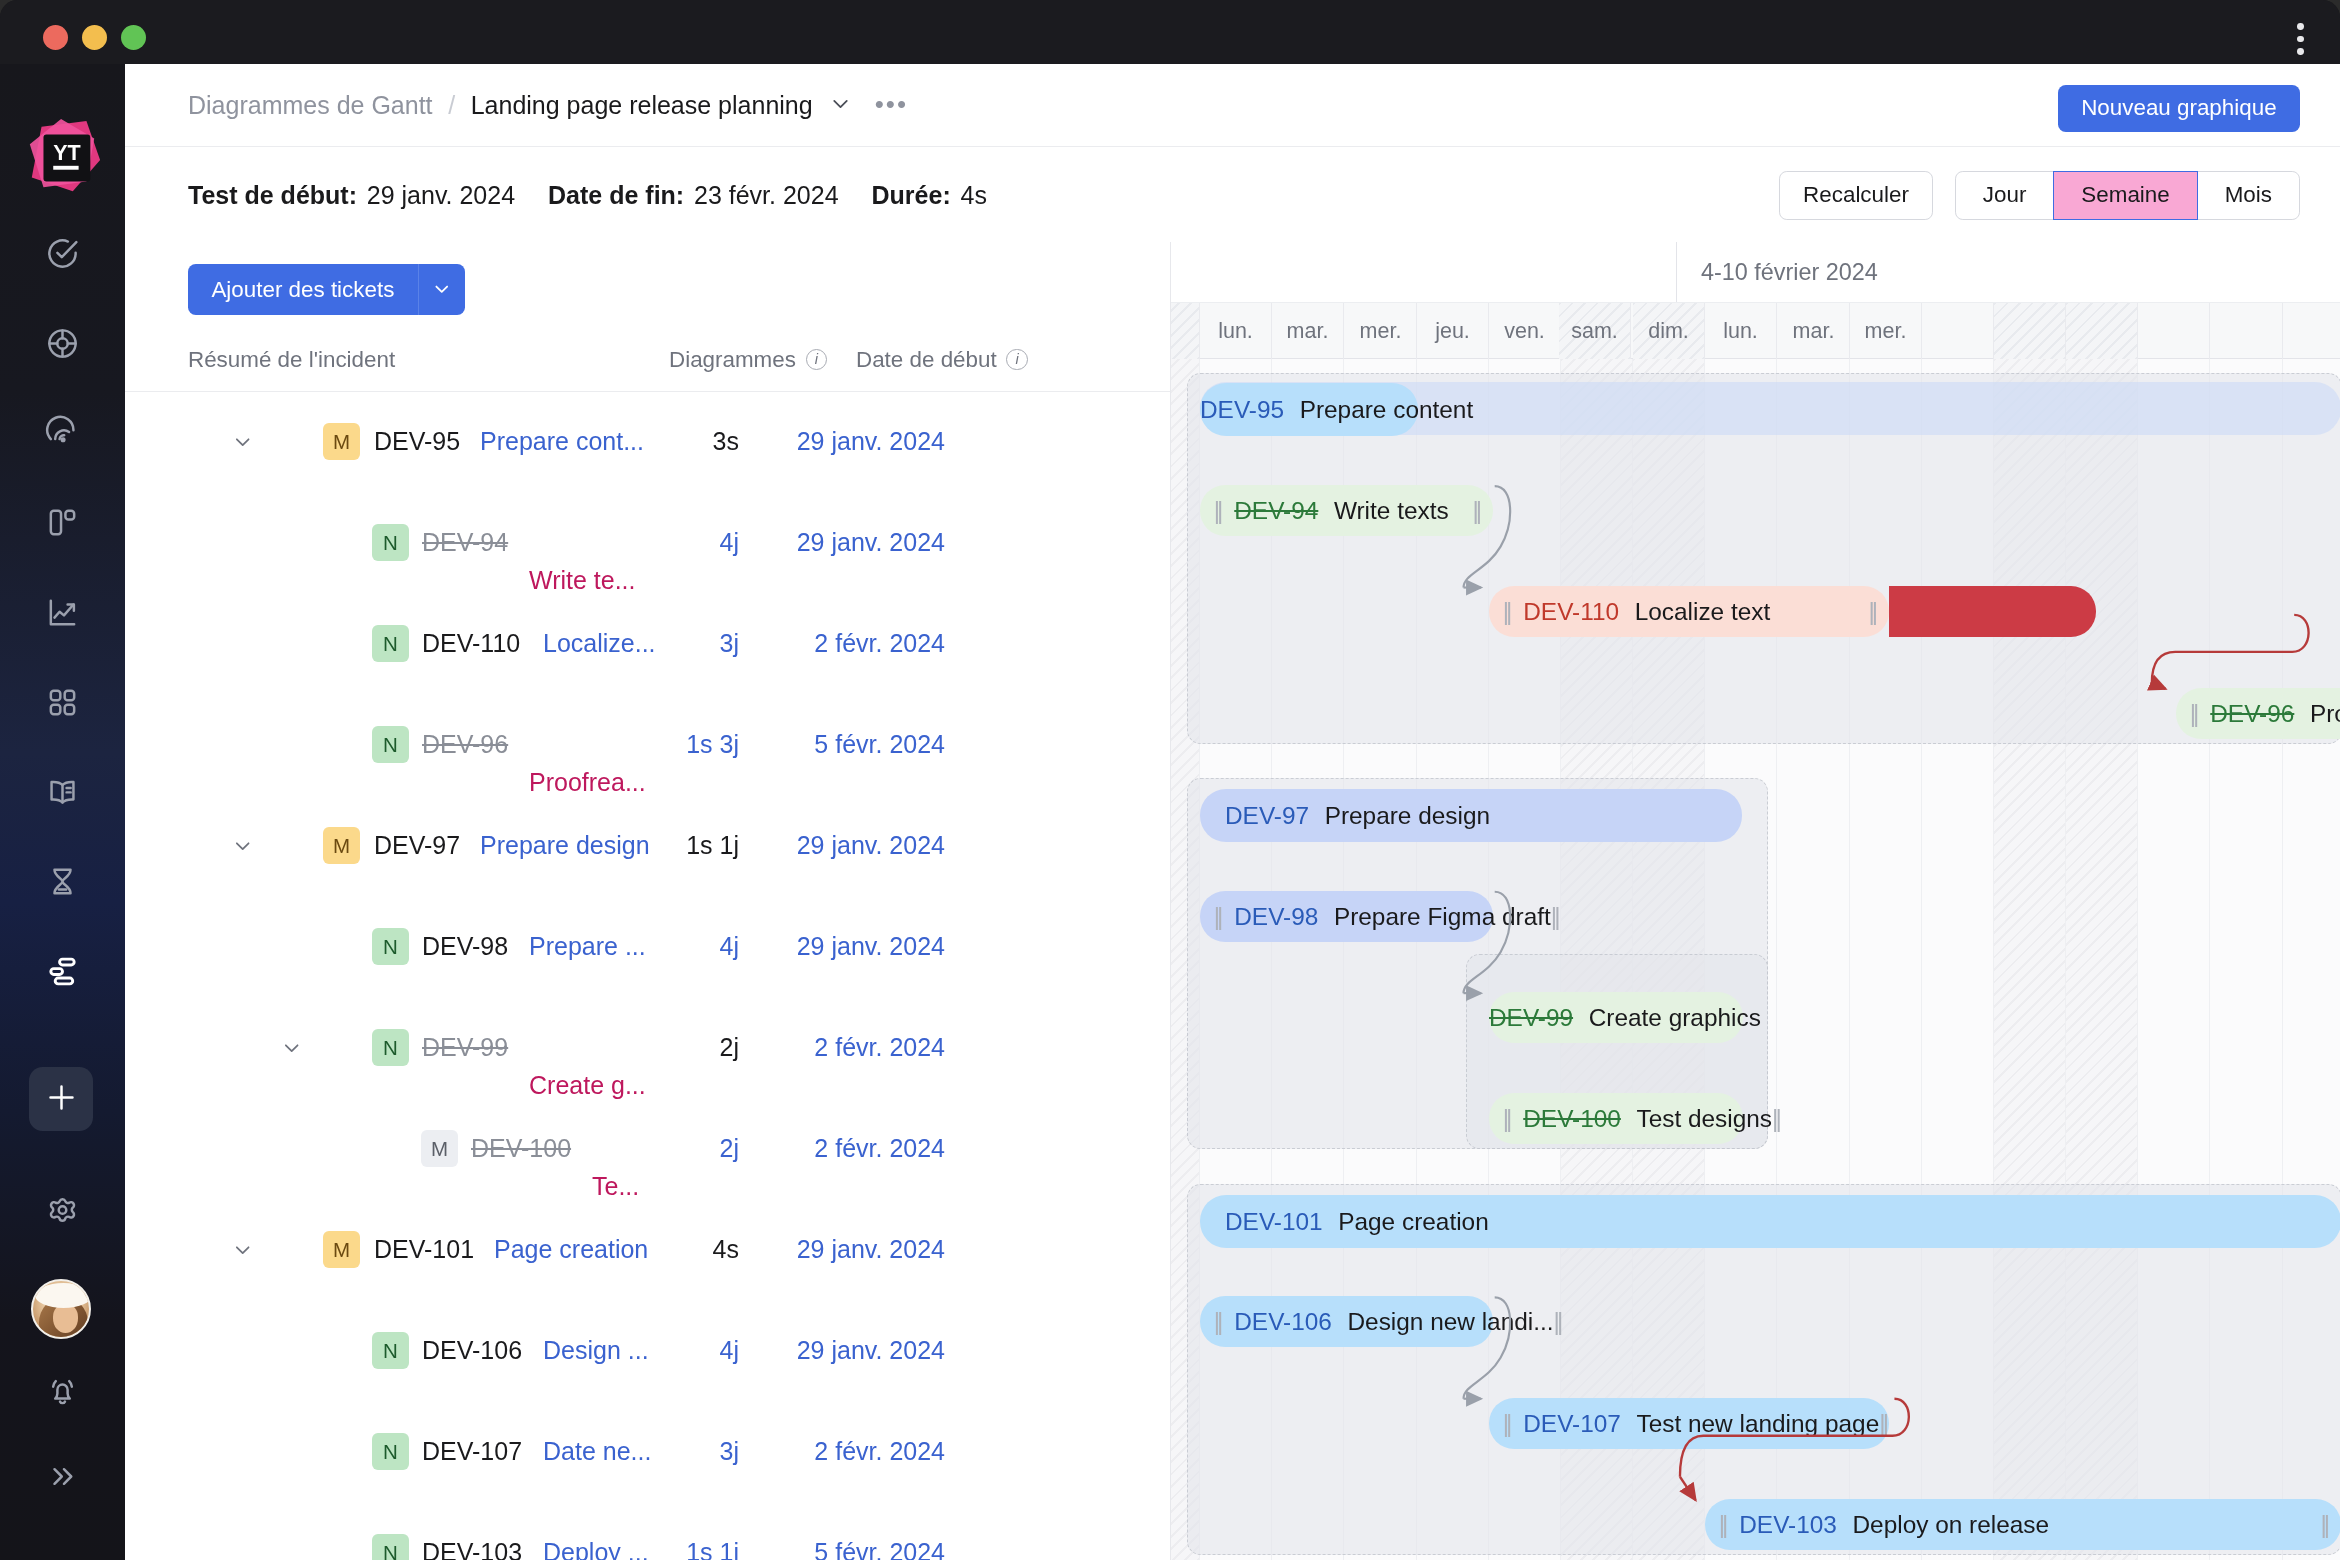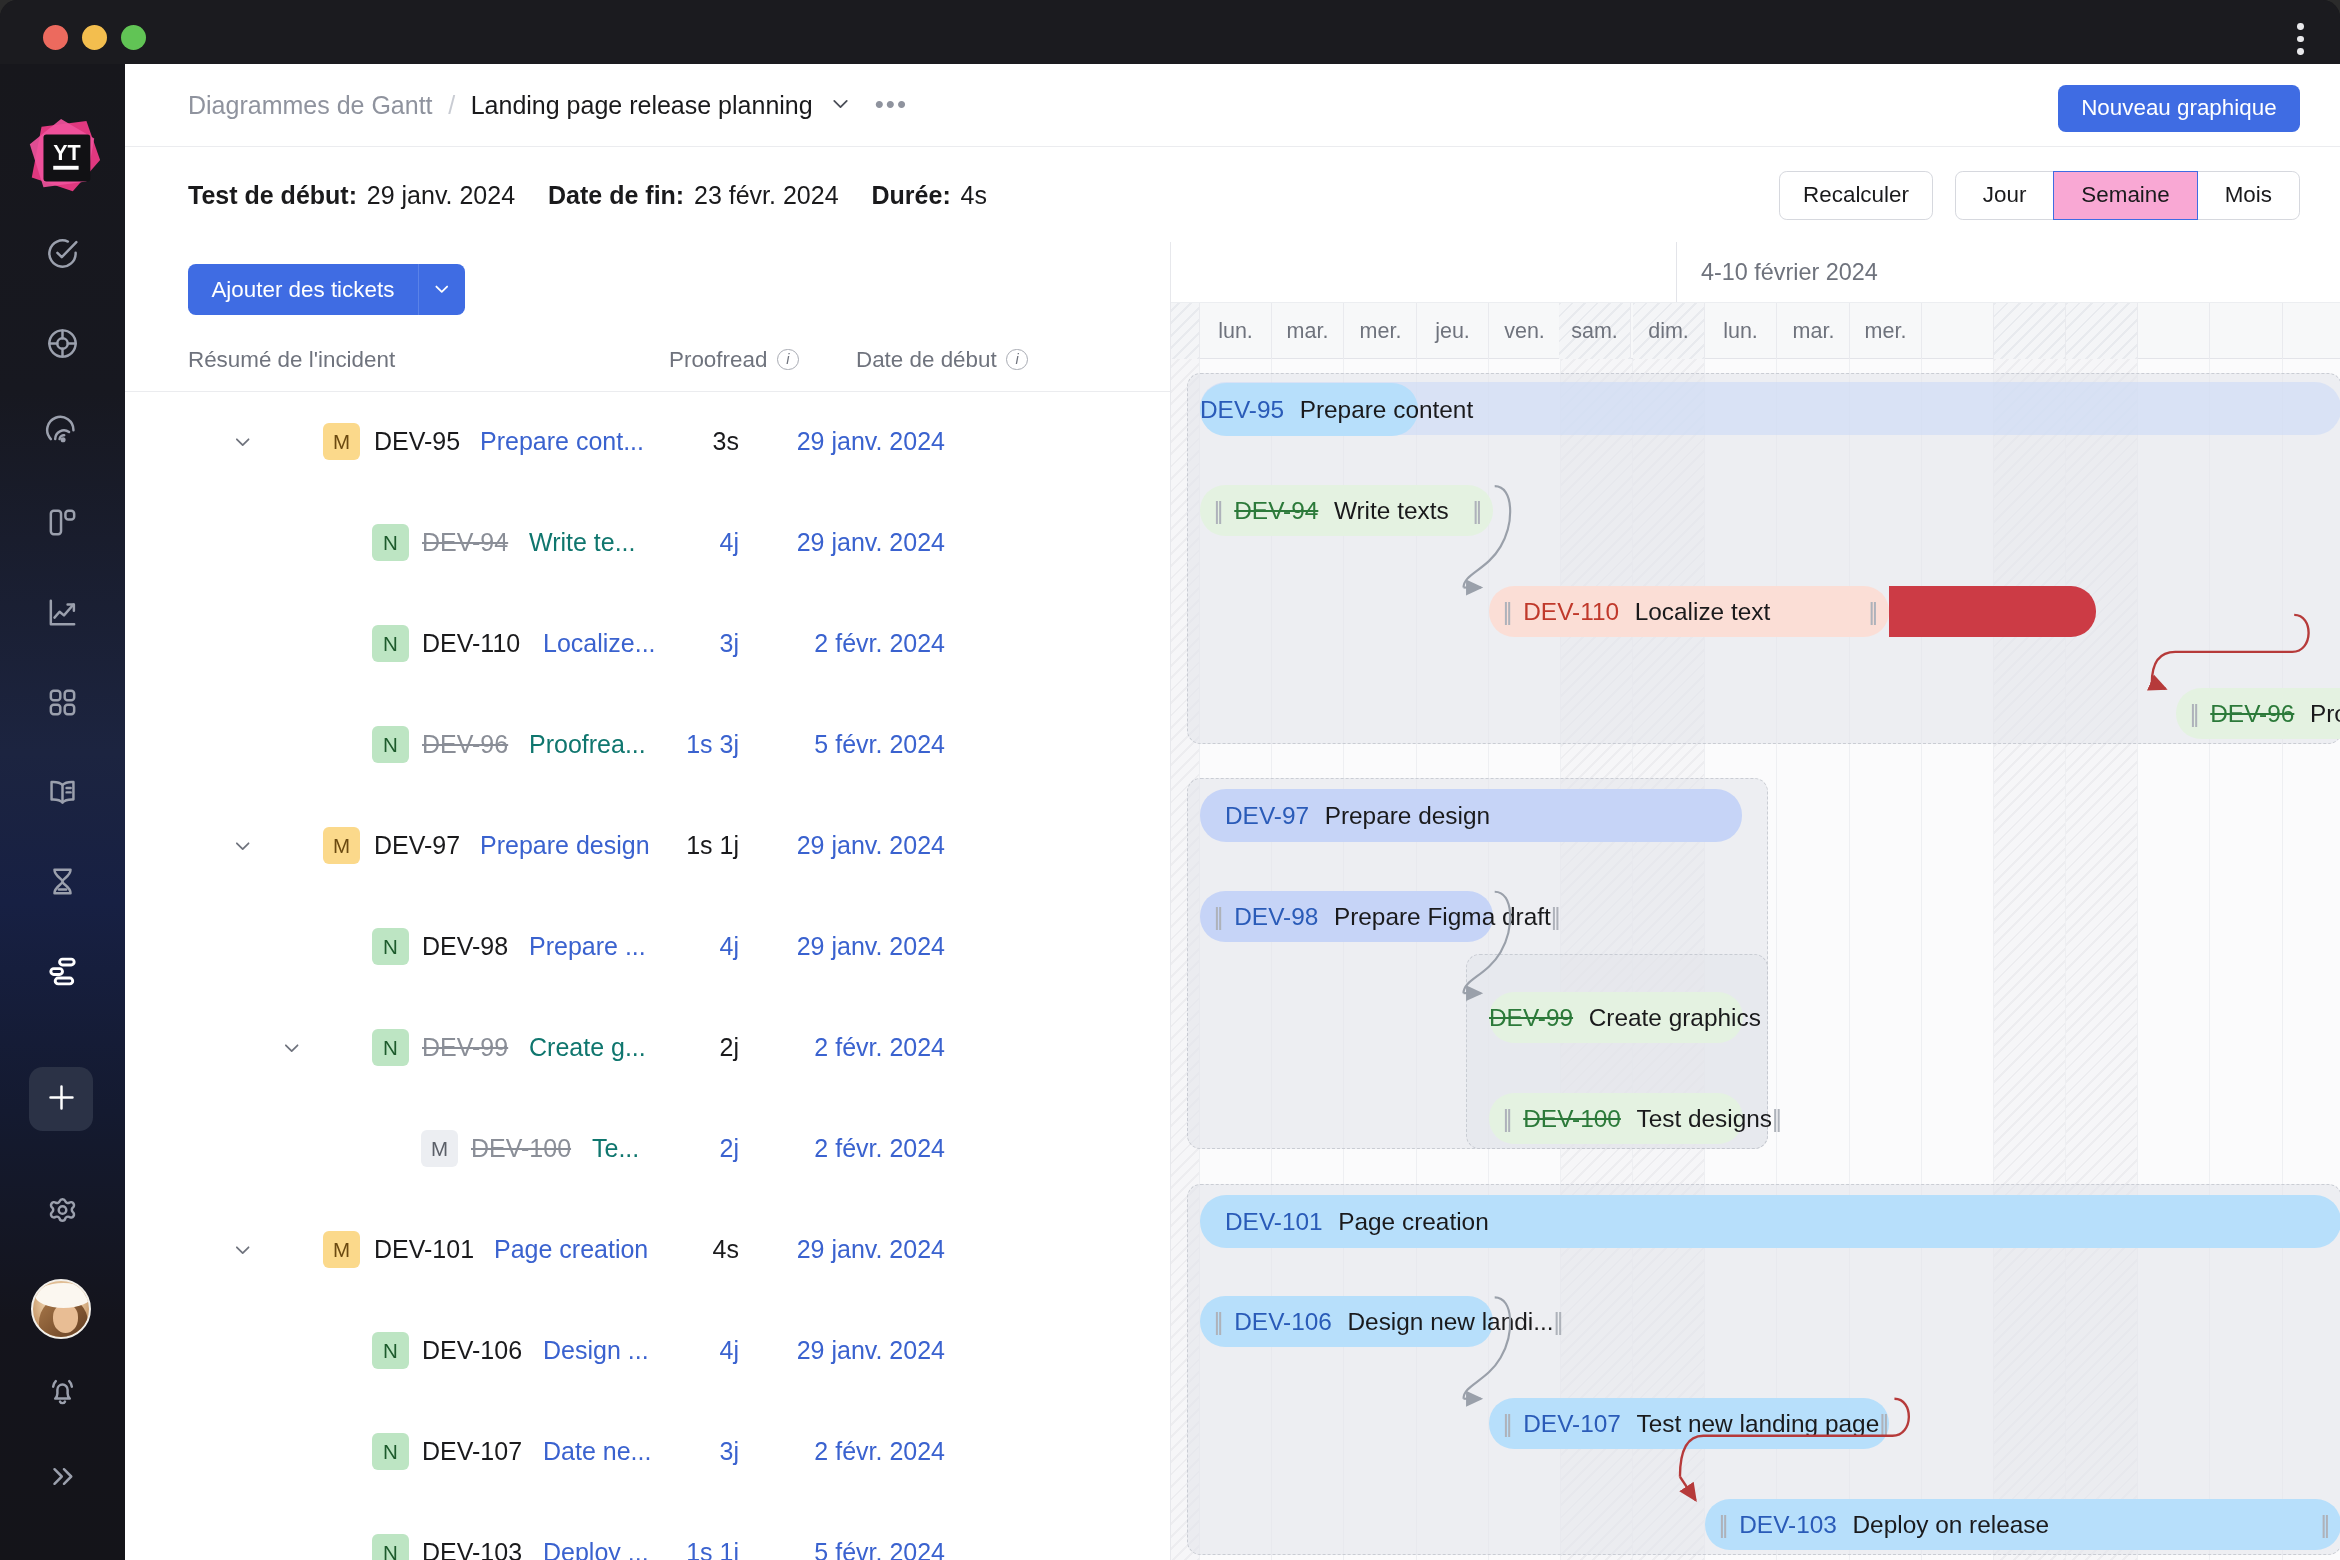--- a/index.html
+++ b/index.html
@@ -170,21 +170,21 @@
     position: absolute; width: 37px; height: 37px; border-radius: 5.9px;
     display: flex; align-items: center; justify-content: center;
     font-size: 20.5px; font-weight: 500;
   }
   .tag.M { background: #fbd98b; color: #6b4a11; }
   .tag.N { background: #bde5c3; color: #1d5b2c; }
   .tag.Mg { background: #eceef2; color: #5b5f68; }
   .rid { position: absolute; font-size: 25px; color: #1a1a1c; }
   .rid.done { color: #8a8e97; text-decoration: line-through; }
   .rtitle { position: absolute; font-size: 25px; color: #3a62cf; white-space: nowrap; }
-  .rtitle.done { color: #0f766e; }
+  .rtitle.done { color: #be185d; margin-top: 38px; }
   .rest { position: absolute; left: 458px; width: 156px; text-align: right; font-size: 25px; color: #3a62cf; }
   .rest.dark { color: #1a1a1c; }
   .rdate { position: absolute; left: 605px; width: 215px; text-align: right; font-size: 25px; color: #3a62cf; }
 
   
   #gantt {
     position: absolute; top: 178px; left: 1045px;
     width: 1170px; height: 1318px;
     background: #fbfbfc; overflow: hidden;
     border-left: 1px solid #e7e8ec;
@@ -457,21 +457,21 @@
               </svg>
           </span>
         </button>
       </div>
 
       <div id="thead">
         <div class="th" id="th-summary">
           <span>Résumé de l'incident</span>
         </div>
         <div class="th" id="th-est">
-          <span>Proofread</span>
+          <span>Diagrammes</span>
           <span class="info-i">i</span>
         </div>
         <div class="th" id="th-date">
           <span>Date de début</span>
           <span class="info-i">i</span>
         </div>
       </div>
 
       <div id="rows">
           <div class="row">

